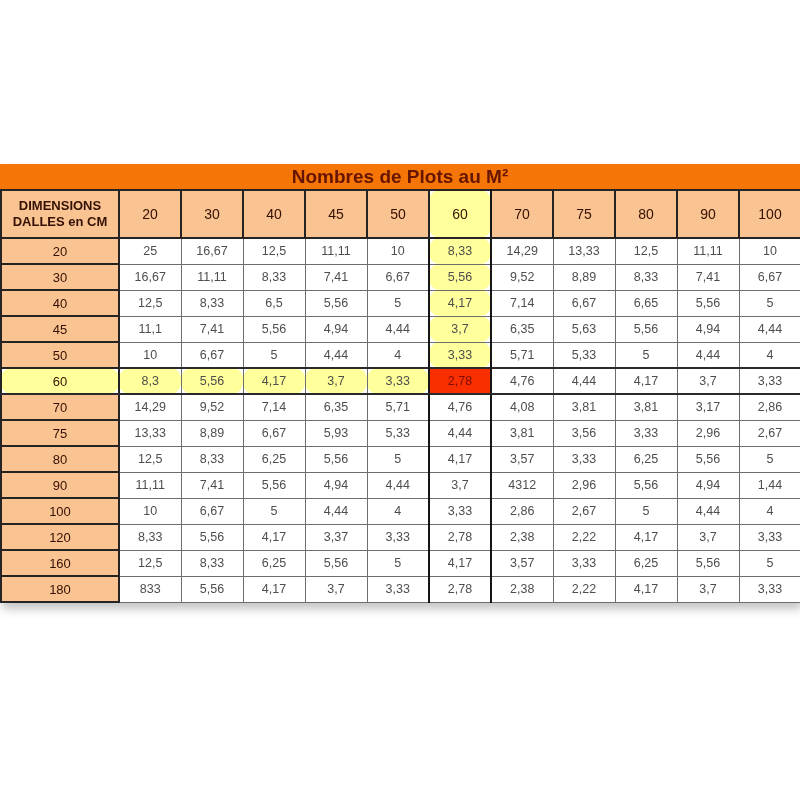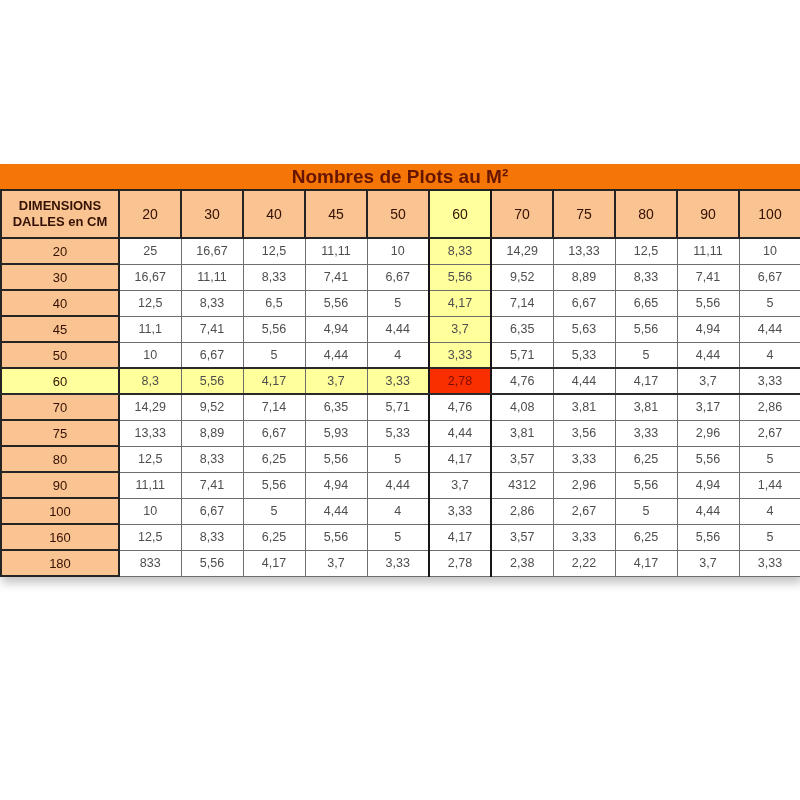--- a/index.html
+++ b/index.html
@@ -59,21 +59,21 @@
     font-size: 13px;
     line-height: 1.25;
     border: 2px solid #242424;
   }
   td.dc {
     background: var(--cell-bg);
     color: var(--cell-text);
     font-size: 12.5px;
     border: 1px solid #6e6e6e;
   }
-  .hl { background: var(--highlight-bg) !important; }
+  .hl { background: var(--highlight-bg) !important; border-radius: 11px; }
   .ix {
     background: var(--intersection-bg) !important;
     color: var(--intersection-text) !important;
   }
   .c60 {
     border-left: 2px solid #161616 !important;
     border-right: 2px solid #161616 !important;
   }
   .r60 {
     border-top: 2px solid #2a2a2a !important;
@@ -269,20 +269,34 @@
             <td class="dc">4,44</td>
             <td class="dc">4</td>
             <td class="dc c60">3,33</td>
             <td class="dc">2,86</td>
             <td class="dc">2,67</td>
             <td class="dc">5</td>
             <td class="dc">4,44</td>
             <td class="dc">4</td>
           </tr>
           <tr>
+            <th class="rh">120</th>
+            <td class="dc">8,33</td>
+            <td class="dc">5,56</td>
+            <td class="dc">4,17</td>
+            <td class="dc">3,37</td>
+            <td class="dc">3,33</td>
+            <td class="dc c60">2,78</td>
+            <td class="dc">2,38</td>
+            <td class="dc">2,22</td>
+            <td class="dc">4,17</td>
+            <td class="dc">3,7</td>
+            <td class="dc">3,33</td>
+          </tr>
+          <tr>
             <th class="rh">160</th>
             <td class="dc">12,5</td>
             <td class="dc">8,33</td>
             <td class="dc">6,25</td>
             <td class="dc">5,56</td>
             <td class="dc">5</td>
             <td class="dc c60">4,17</td>
             <td class="dc">3,57</td>
             <td class="dc">3,33</td>
             <td class="dc">6,25</td>

